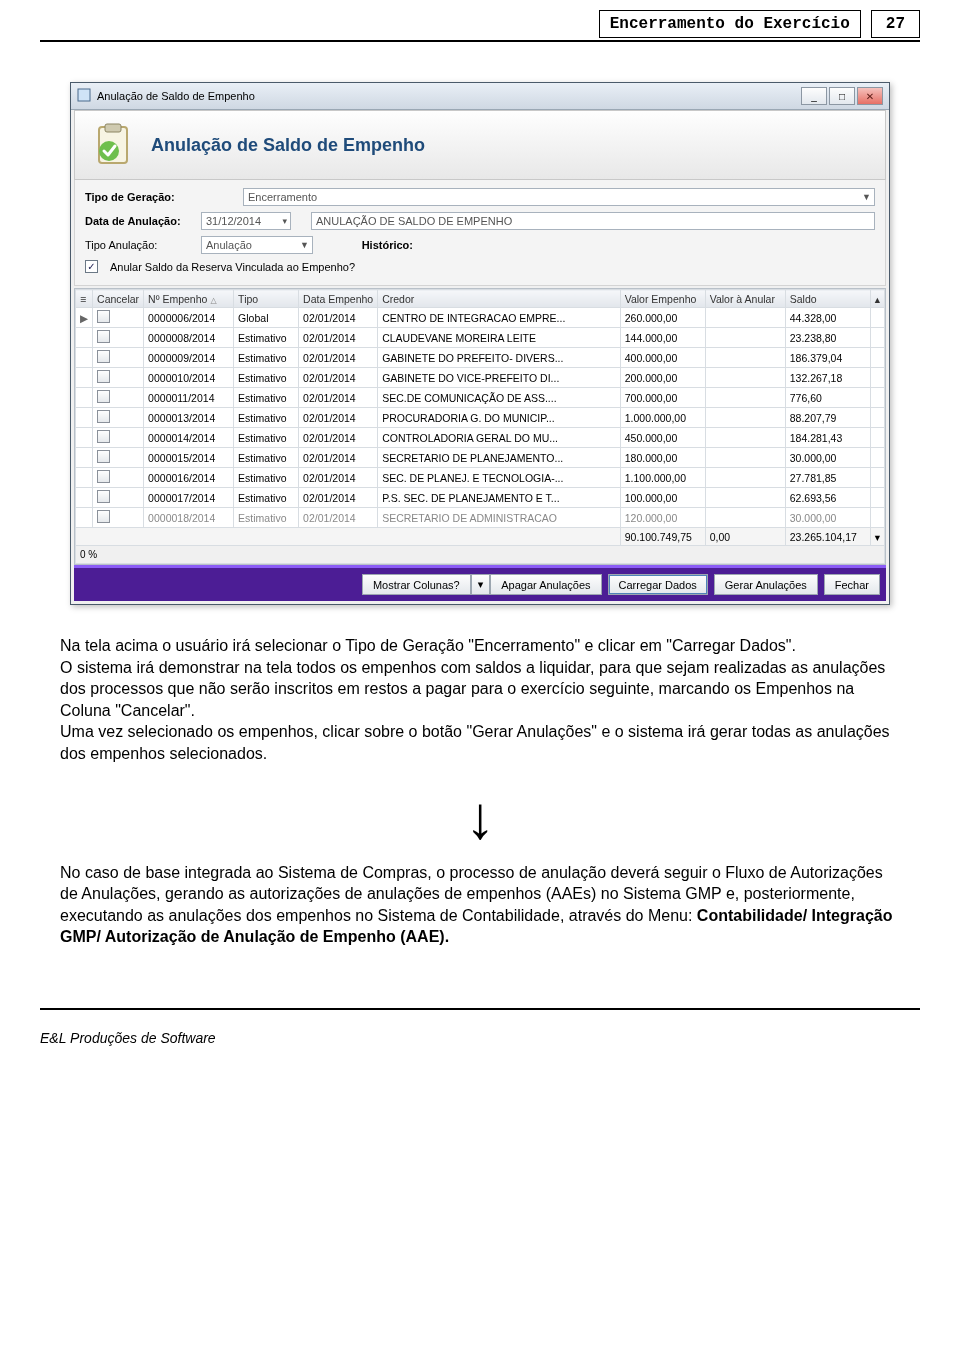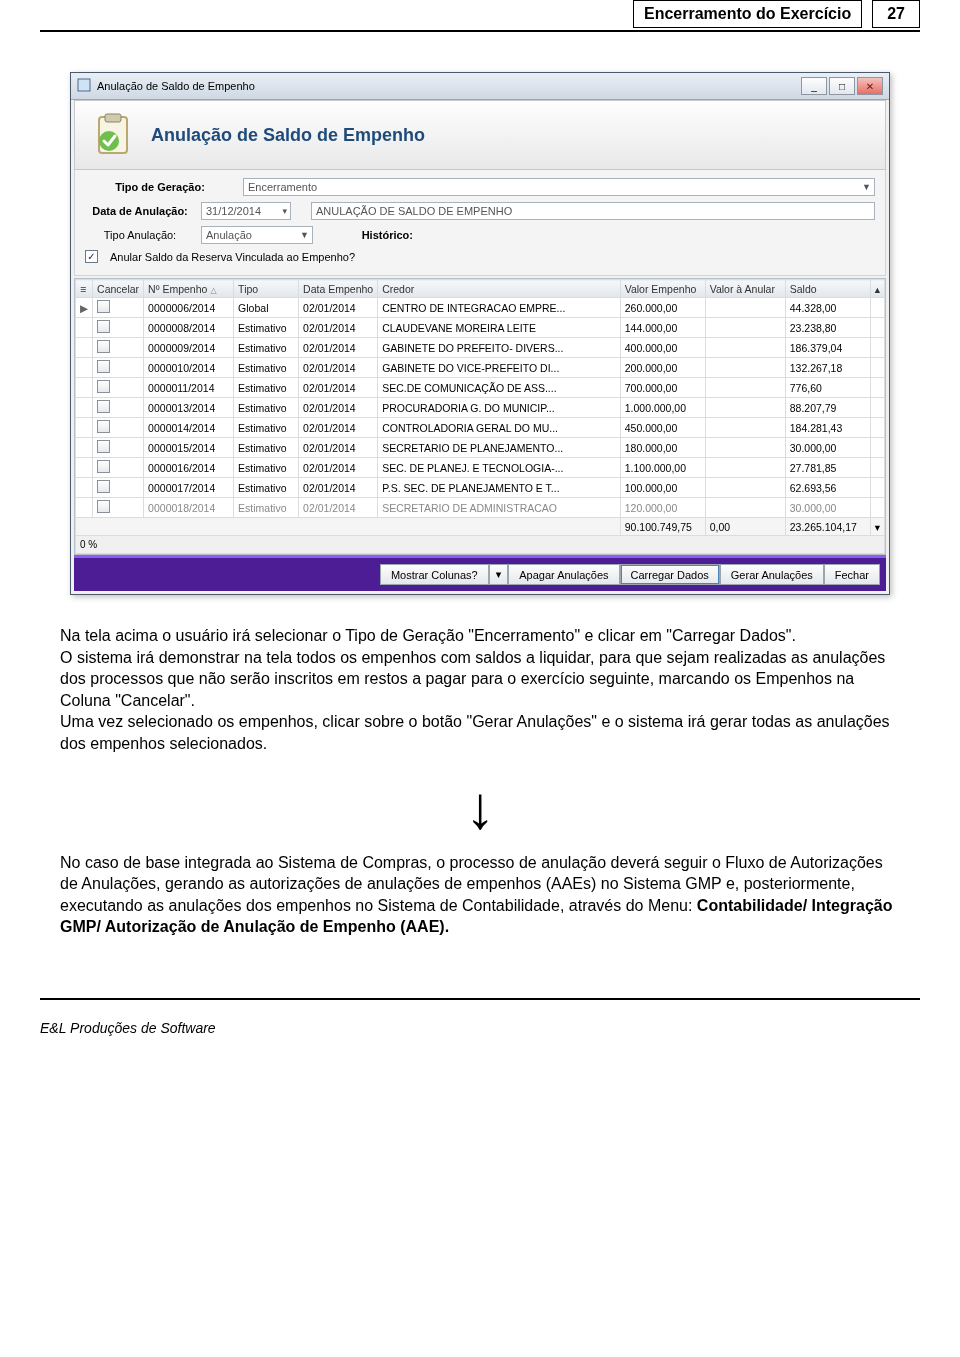--- a/index.html
+++ b/index.html
@@ -12,22 +12,23 @@
     width: 960px;
   }
   .page {
     padding: 0 40px 40px 40px;
   }
   .page-header {
     display: flex;
     justify-content: flex-end;
     align-items: center;
     border-bottom: 2px solid #000;
-    padding: 0 0 2px 0;
+    padding: 10px 0 2px 0;
     gap: 10px;
+    font-family: Liberation Mono, monospace;
   }
   .header-title {
     font-weight: bold;
     font-size: 16px;
     border: 1px solid #000;
     padding: 4px 10px;
   }
   .page-number {
     font-weight: bold;
     font-size: 16px;
@@ -91,21 +92,21 @@
     color: #1f4b7a;
   }
 
   .form-section {
     padding: 8px 10px 6px 10px;
     background: #f4f4f4;
     border: 1px solid #d4d4d4;
     border-top: none;
   }
   .form-row { display: flex; align-items: center; gap: 8px; margin-bottom: 6px; flex-wrap: wrap;}
-  .label { font-weight: bold; text-align: center; }
+  .label { font-weight: bold; text-align: left; }
   .label.norm { font-weight: normal; }
   .combo, .text-input {
     border: 1px solid #a8b2bd;
     background: #fff;
     height: 18px;
     display: flex;
     align-items: center;
     padding: 0 4px;
     color: #555;
     position: relative;
@@ -168,21 +169,21 @@
     padding:4px 0;
   }
 
   .button-bar {
     display:flex;
     justify-content: flex-end;
     padding: 6px 6px;
     background: #4c1d95;
     border-top: 3px solid #8b5cf6;
   }
-  .button-bar .right { display:flex; gap:0; }
+  .button-bar .right { display:flex; gap:6px; }
   .btn {
     border: 1px solid #9ca6b0;
     background: linear-gradient(#fdfdfd, #e4e8ec);
     padding: 3px 10px;
     font-size: 11px;
     display:flex; align-items:center; gap:4px;
   }
   .btn.primary { box-shadow: 0 0 0 1px #4e83b9 inset; }
 
   

